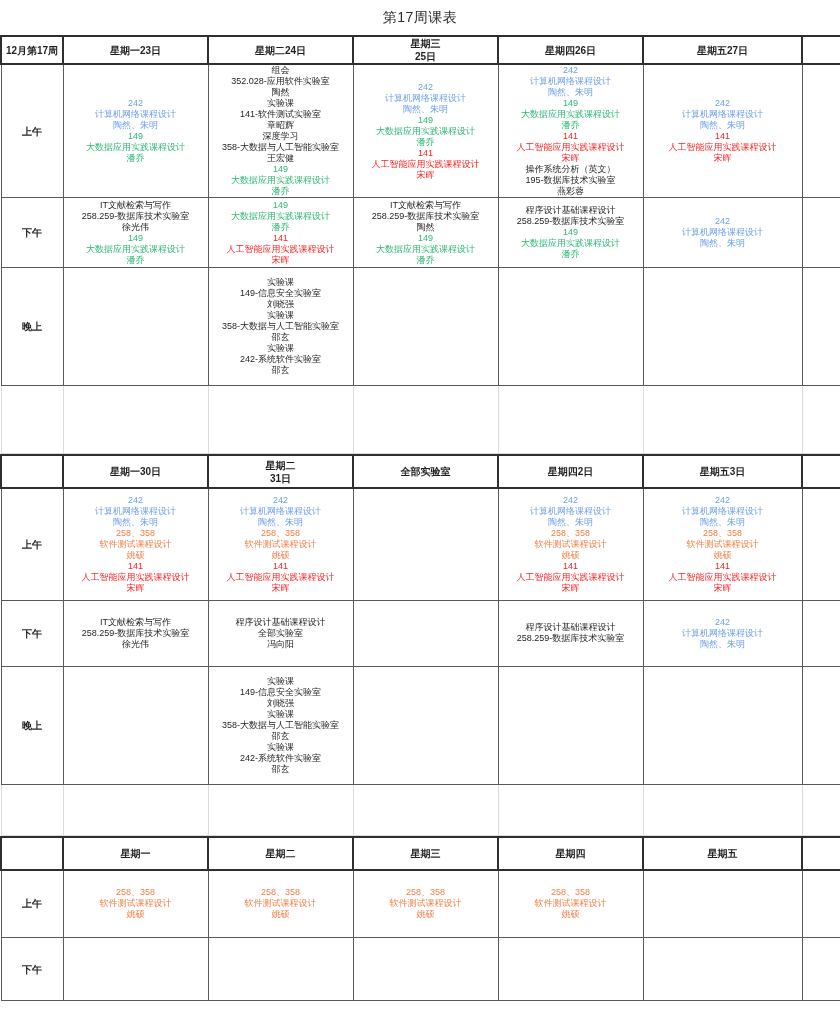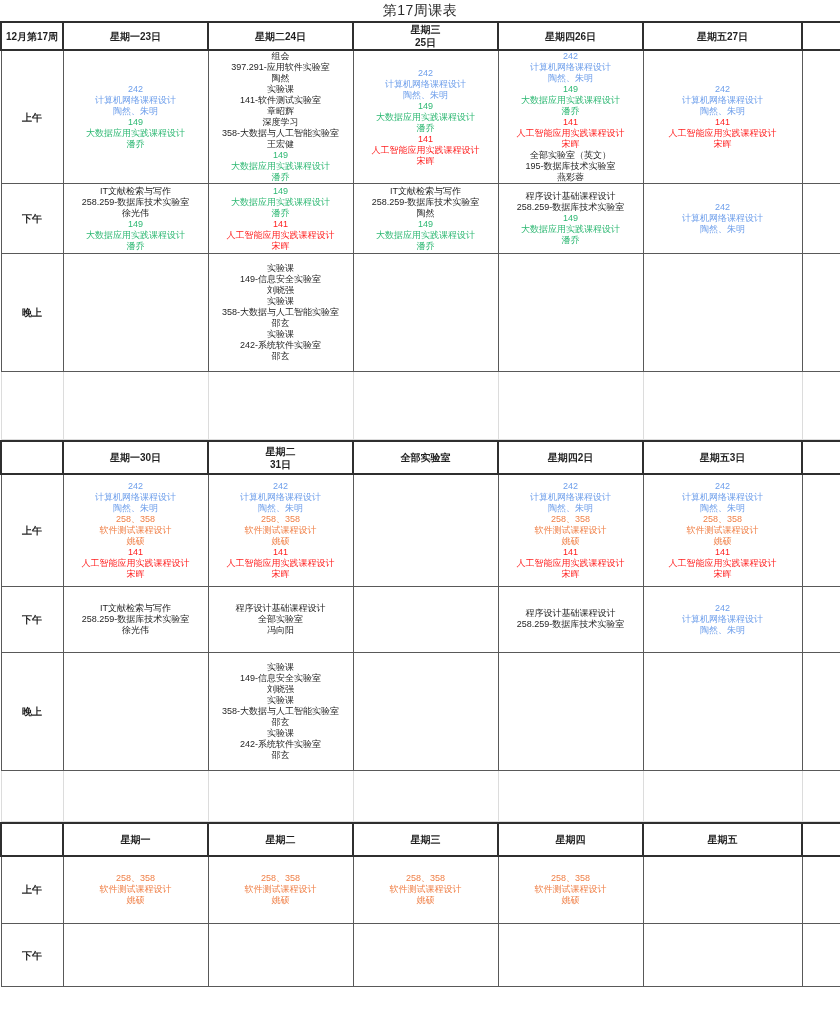--- a/index.html
+++ b/index.html
@@ -1,17 +1,17 @@
 <!DOCTYPE html>
 <html><head>
 <meta charset="utf-8">
 <style>
   html,body{margin:0;padding:0;background:#ffffff;}
   body{width:840px;font-family:"Liberation Sans","DejaVu Sans",sans-serif;color:#1f1f1f;}
-  .week-title{height:21px;display:flex;align-items:center;justify-content:center;
+  .week-title{height:35px;display:flex;align-items:center;justify-content:center;
               font-size:14px;color:#2a2a2a;letter-spacing:0.5px;}
   table.schedule{border-collapse:collapse;table-layout:fixed;width:840px;}
   table.schedule th{border:2px solid #2f2f2f;font-size:10px;font-weight:bold;
                     padding:0;text-align:center;vertical-align:middle;line-height:13px;}
   table.schedule td{border:1px solid #595959;font-size:9px;line-height:11px;
                     padding:0;text-align:center;vertical-align:middle;overflow:hidden;}
   table.schedule td.label{font-size:10px;font-weight:bold;}
   table.schedule tr.filler td{border:1px solid #dcdcdc;}
 </style>
 </head>
@@ -62,21 +62,21 @@
             </div>
             <div style="color: rgb(46, 184, 115);">
               <div>149</div>
               <div>大数据应用实践课程设计</div>
               <div>潘乔</div>
             </div>
           </td>
           <td>
             <div style="color: rgb(31, 31, 31);">
               <div>组会</div>
-              <div>397.291-应用软件实验室</div>
+              <div>352.028-应用软件实验室</div>
               <div>陶然</div>
               <div>实验课</div>
               <div>141-软件测试实验室</div>
               <div>章昭辉</div>
               <div>深度学习</div>
               <div>358-大数据与人工智能实验室</div>
               <div>王宏健</div>
             </div>
             <div style="color: rgb(46, 184, 115);">
               <div>149</div>
@@ -111,21 +111,21 @@
               <div>149</div>
               <div>大数据应用实践课程设计</div>
               <div>潘乔</div>
             </div>
             <div style="color: rgb(255, 32, 32);">
               <div>141</div>
               <div>人工智能应用实践课程设计</div>
               <div>宋晖</div>
             </div>
             <div style="color: rgb(31, 31, 31);">
-              <div>全部实验室（英文）</div>
+              <div>操作系统分析（英文）</div>
               <div>195-数据库技术实验室</div>
               <div>燕彩蓉</div>
             </div>
           </td>
           <td>
             <div style="color: rgb(109, 158, 235);">
               <div>242</div>
               <div>计算机网络课程设计</div>
               <div>陶然、朱明</div>
             </div>

